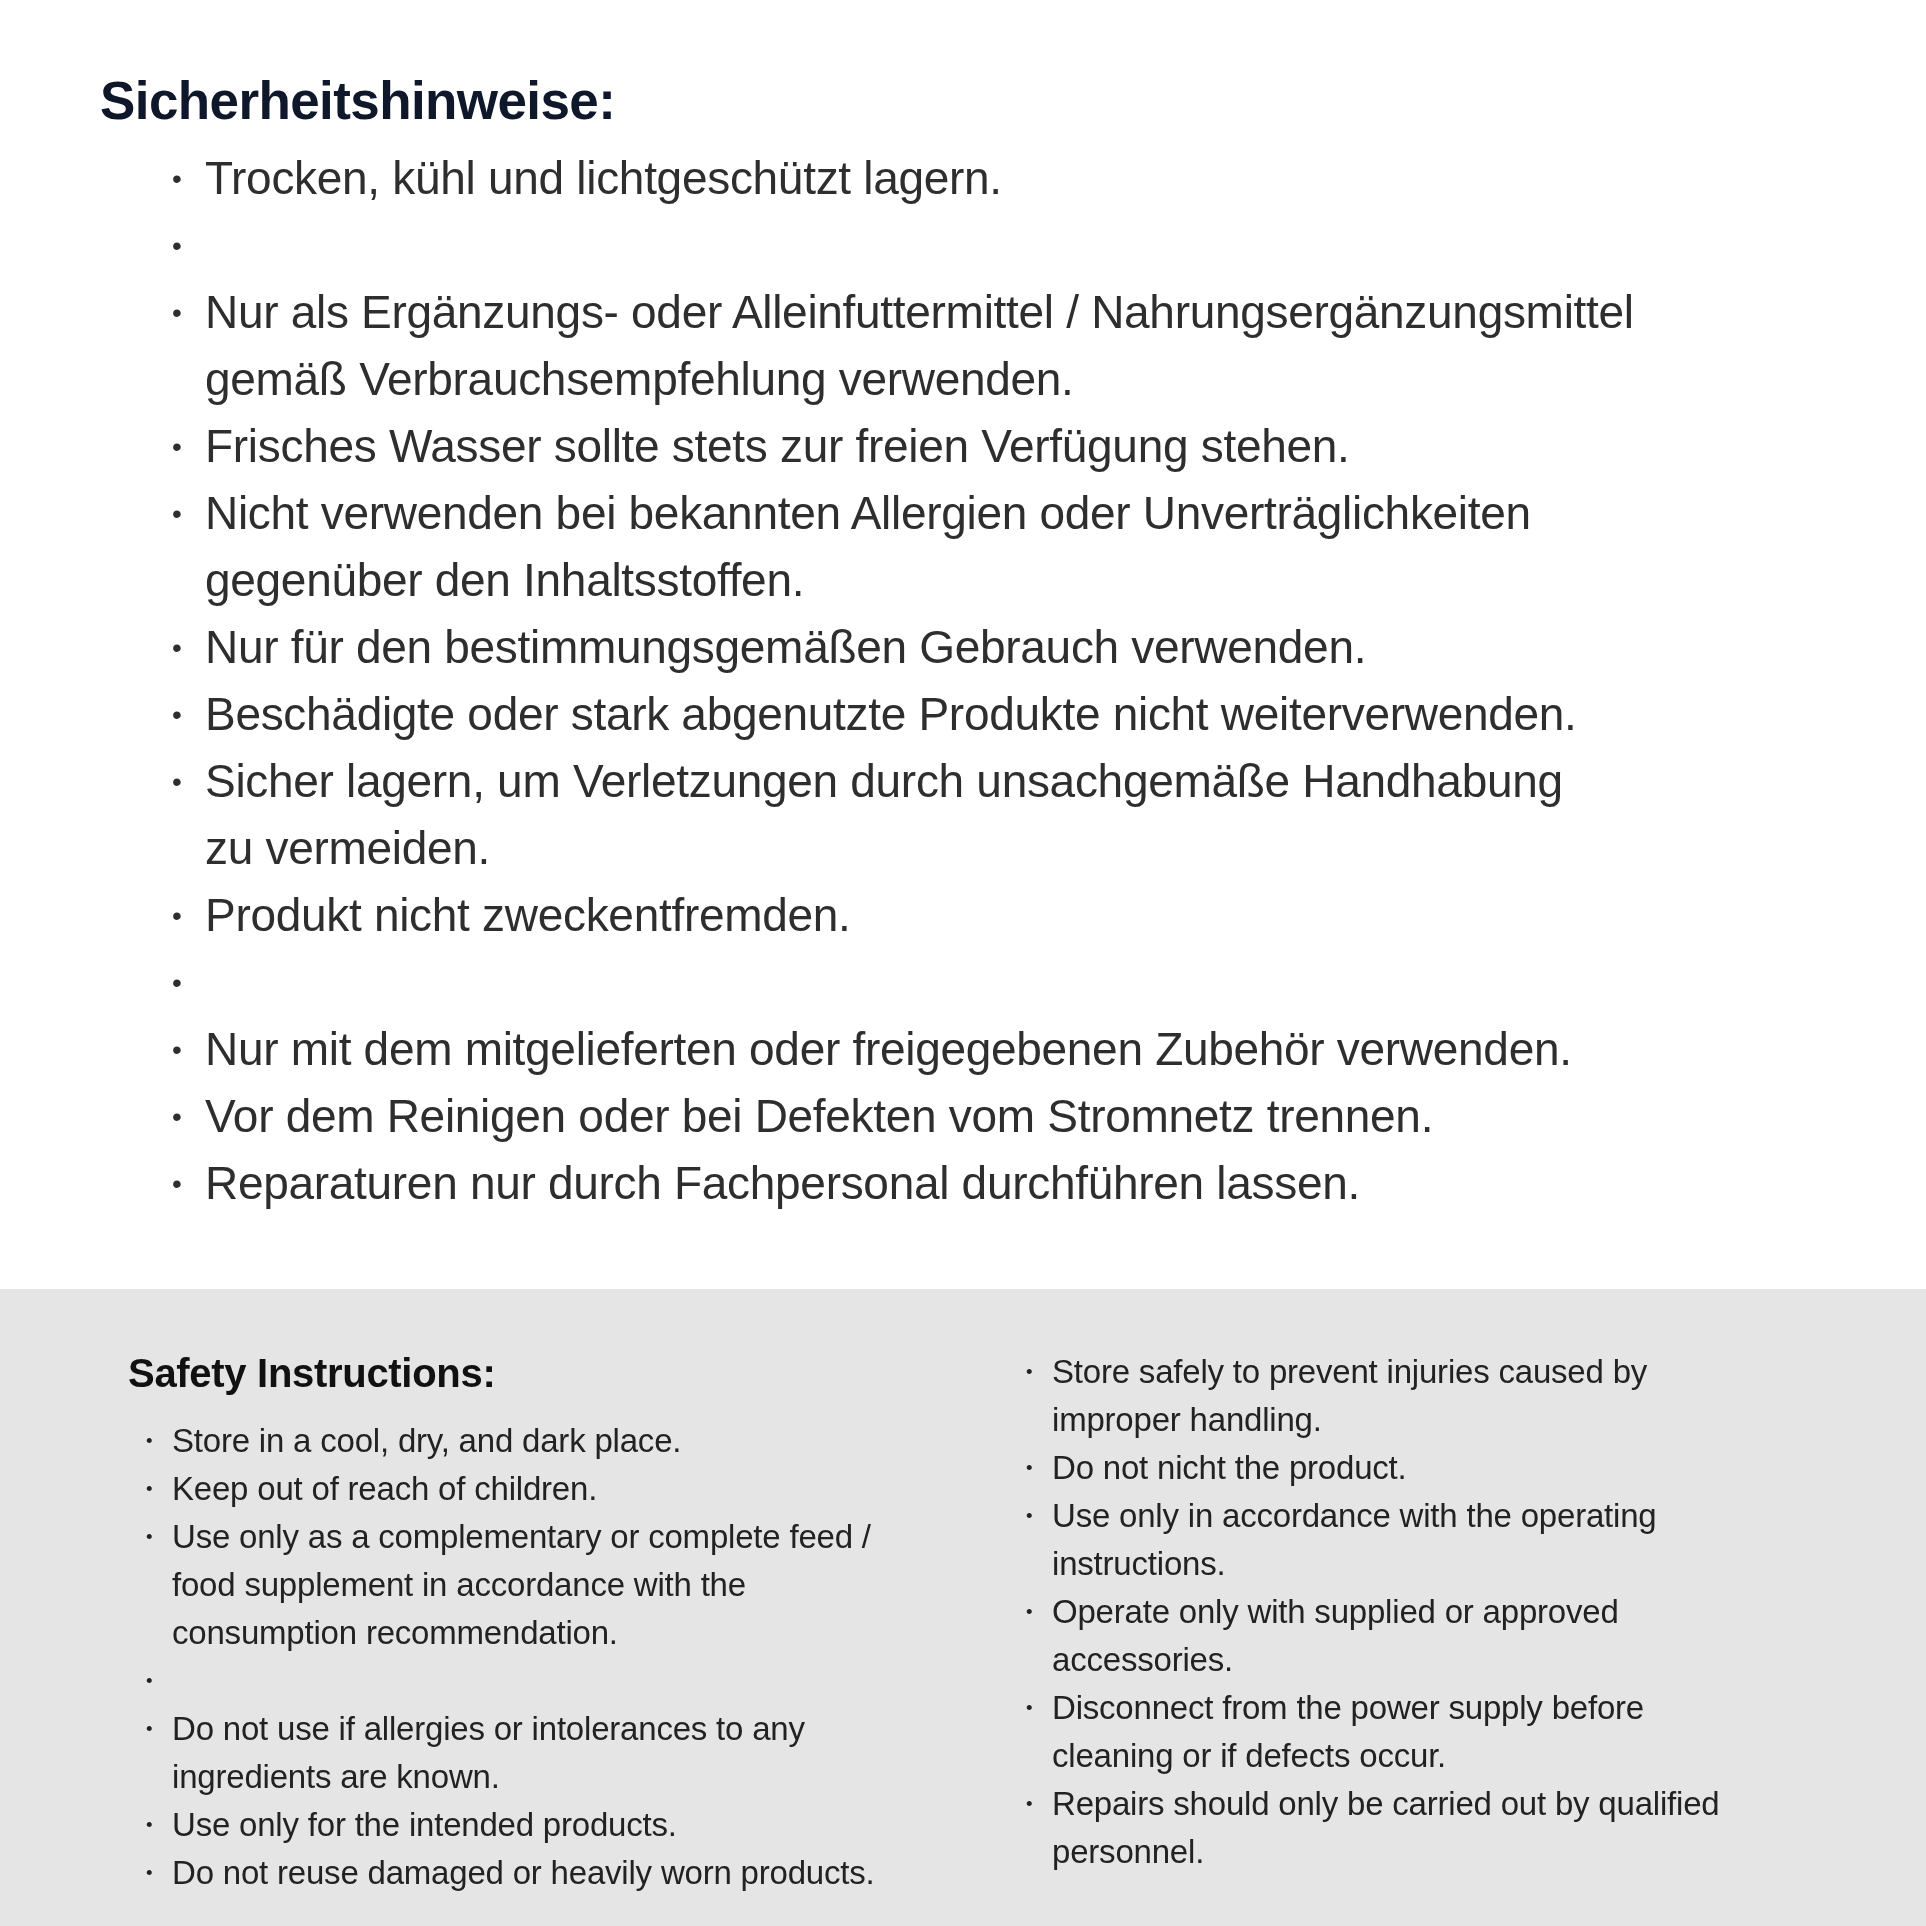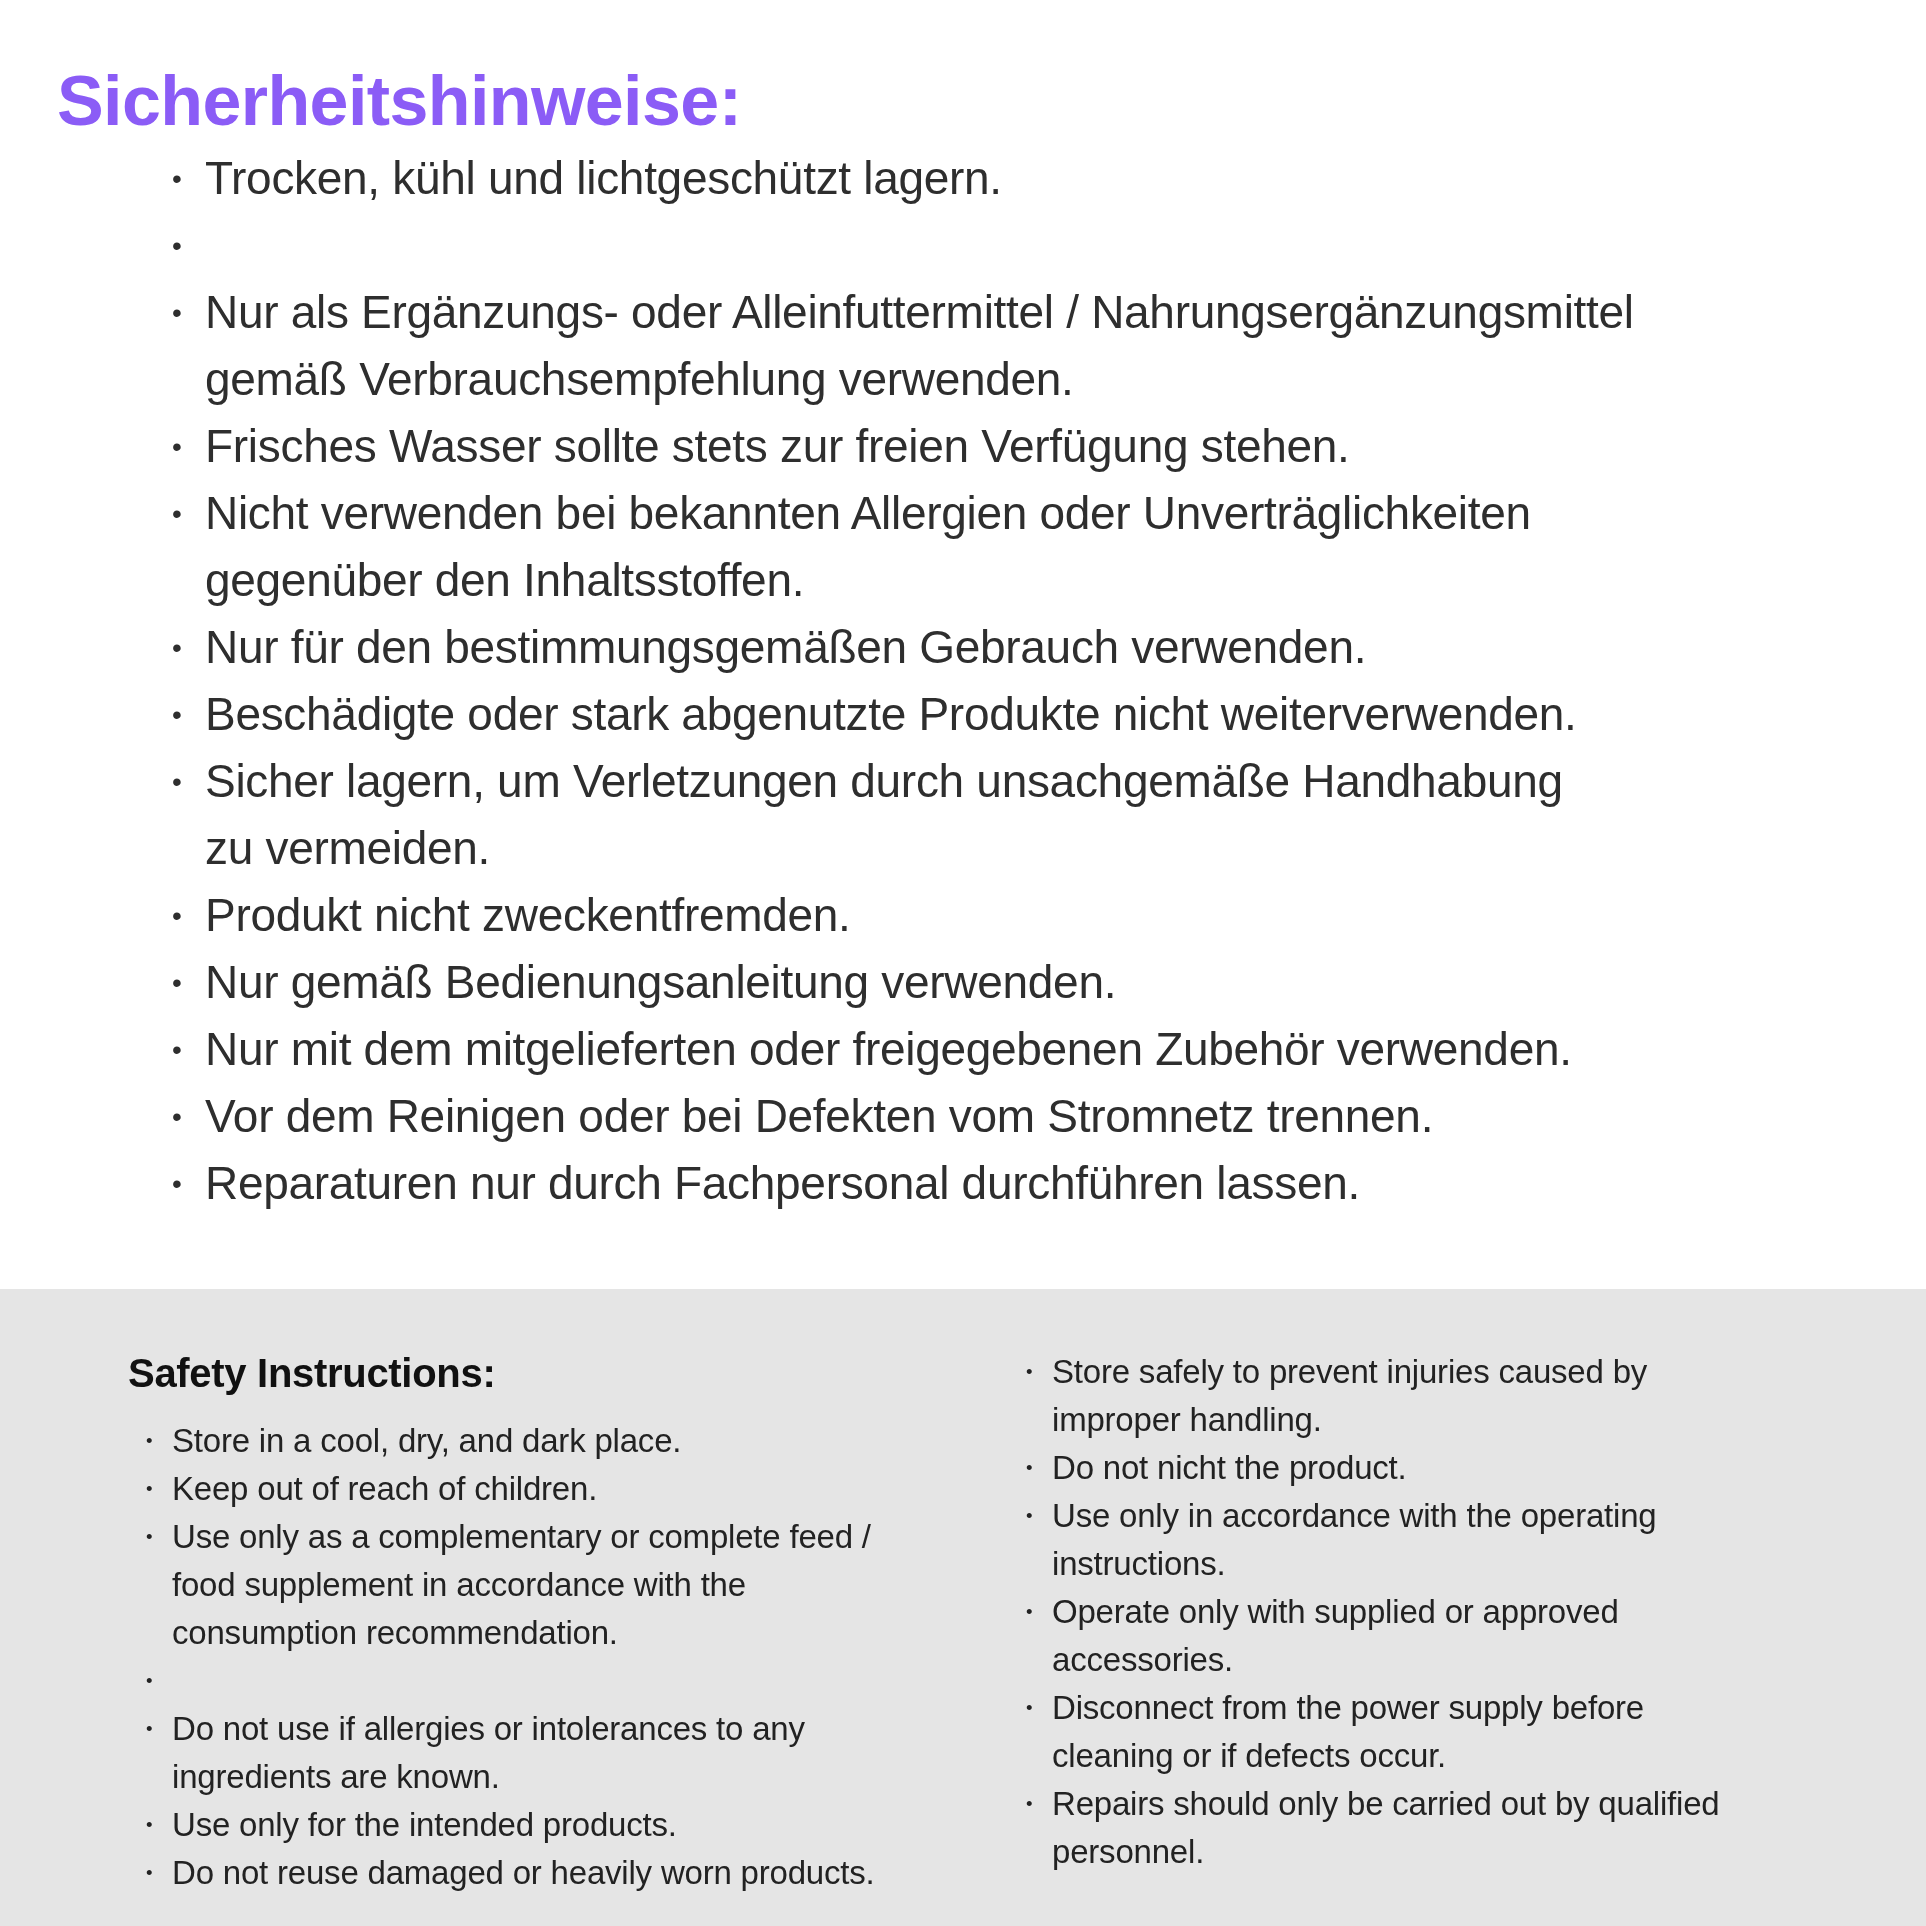--- a/index.html
+++ b/index.html
@@ -8,25 +8,25 @@
     width: 1926px;
     height: 1926px;
     background: #ffffff;
     font-family: "Liberation Sans", sans-serif;
     overflow: hidden;
   }
 
   
   .de-section { position: absolute; left: 0; top: 0; width: 1926px; height: 1289px; }
   .de-heading {
-    margin: 67px 0 0 57px;
-    font-size: 70px;
+    margin: 67px 0 0 100px;
+    font-size: 53px;
     line-height: 68px;
     font-weight: 700;
-    color: #8b5cf6;
+    color: #0f172a;
     letter-spacing: -0.6px;
   }
   .de-list { list-style: none; margin: 10.3px 0 0 0; padding: 0 39px 0 172px; }
   .de-list li {
     display: flex;
     font-size: 46px;
     line-height: 67px;
     color: #2e2e2e;
     letter-spacing: -0.3px;
   }
@@ -128,21 +128,20 @@
 zu vermeiden.</span>
         </li>
 
         <li>
           <span class="marker">•</span>
           <span class="txt">Produkt nicht zweckentfremden.</span>
         </li>
 
         <li>
           <span class="marker">•</span>
-          <span class="txt">Nur gemäß Bedienungsanleitung verwenden.</span>
         </li>
 
         <li>
           <span class="marker">•</span>
           <span class="txt">Nur mit dem mitgelieferten oder freigegebenen Zubehör verwenden.</span>
         </li>
 
         <li>
           <span class="marker">•</span>
           <span class="txt">Vor dem Reinigen oder bei Defekten vom Stromnetz trennen.</span>

